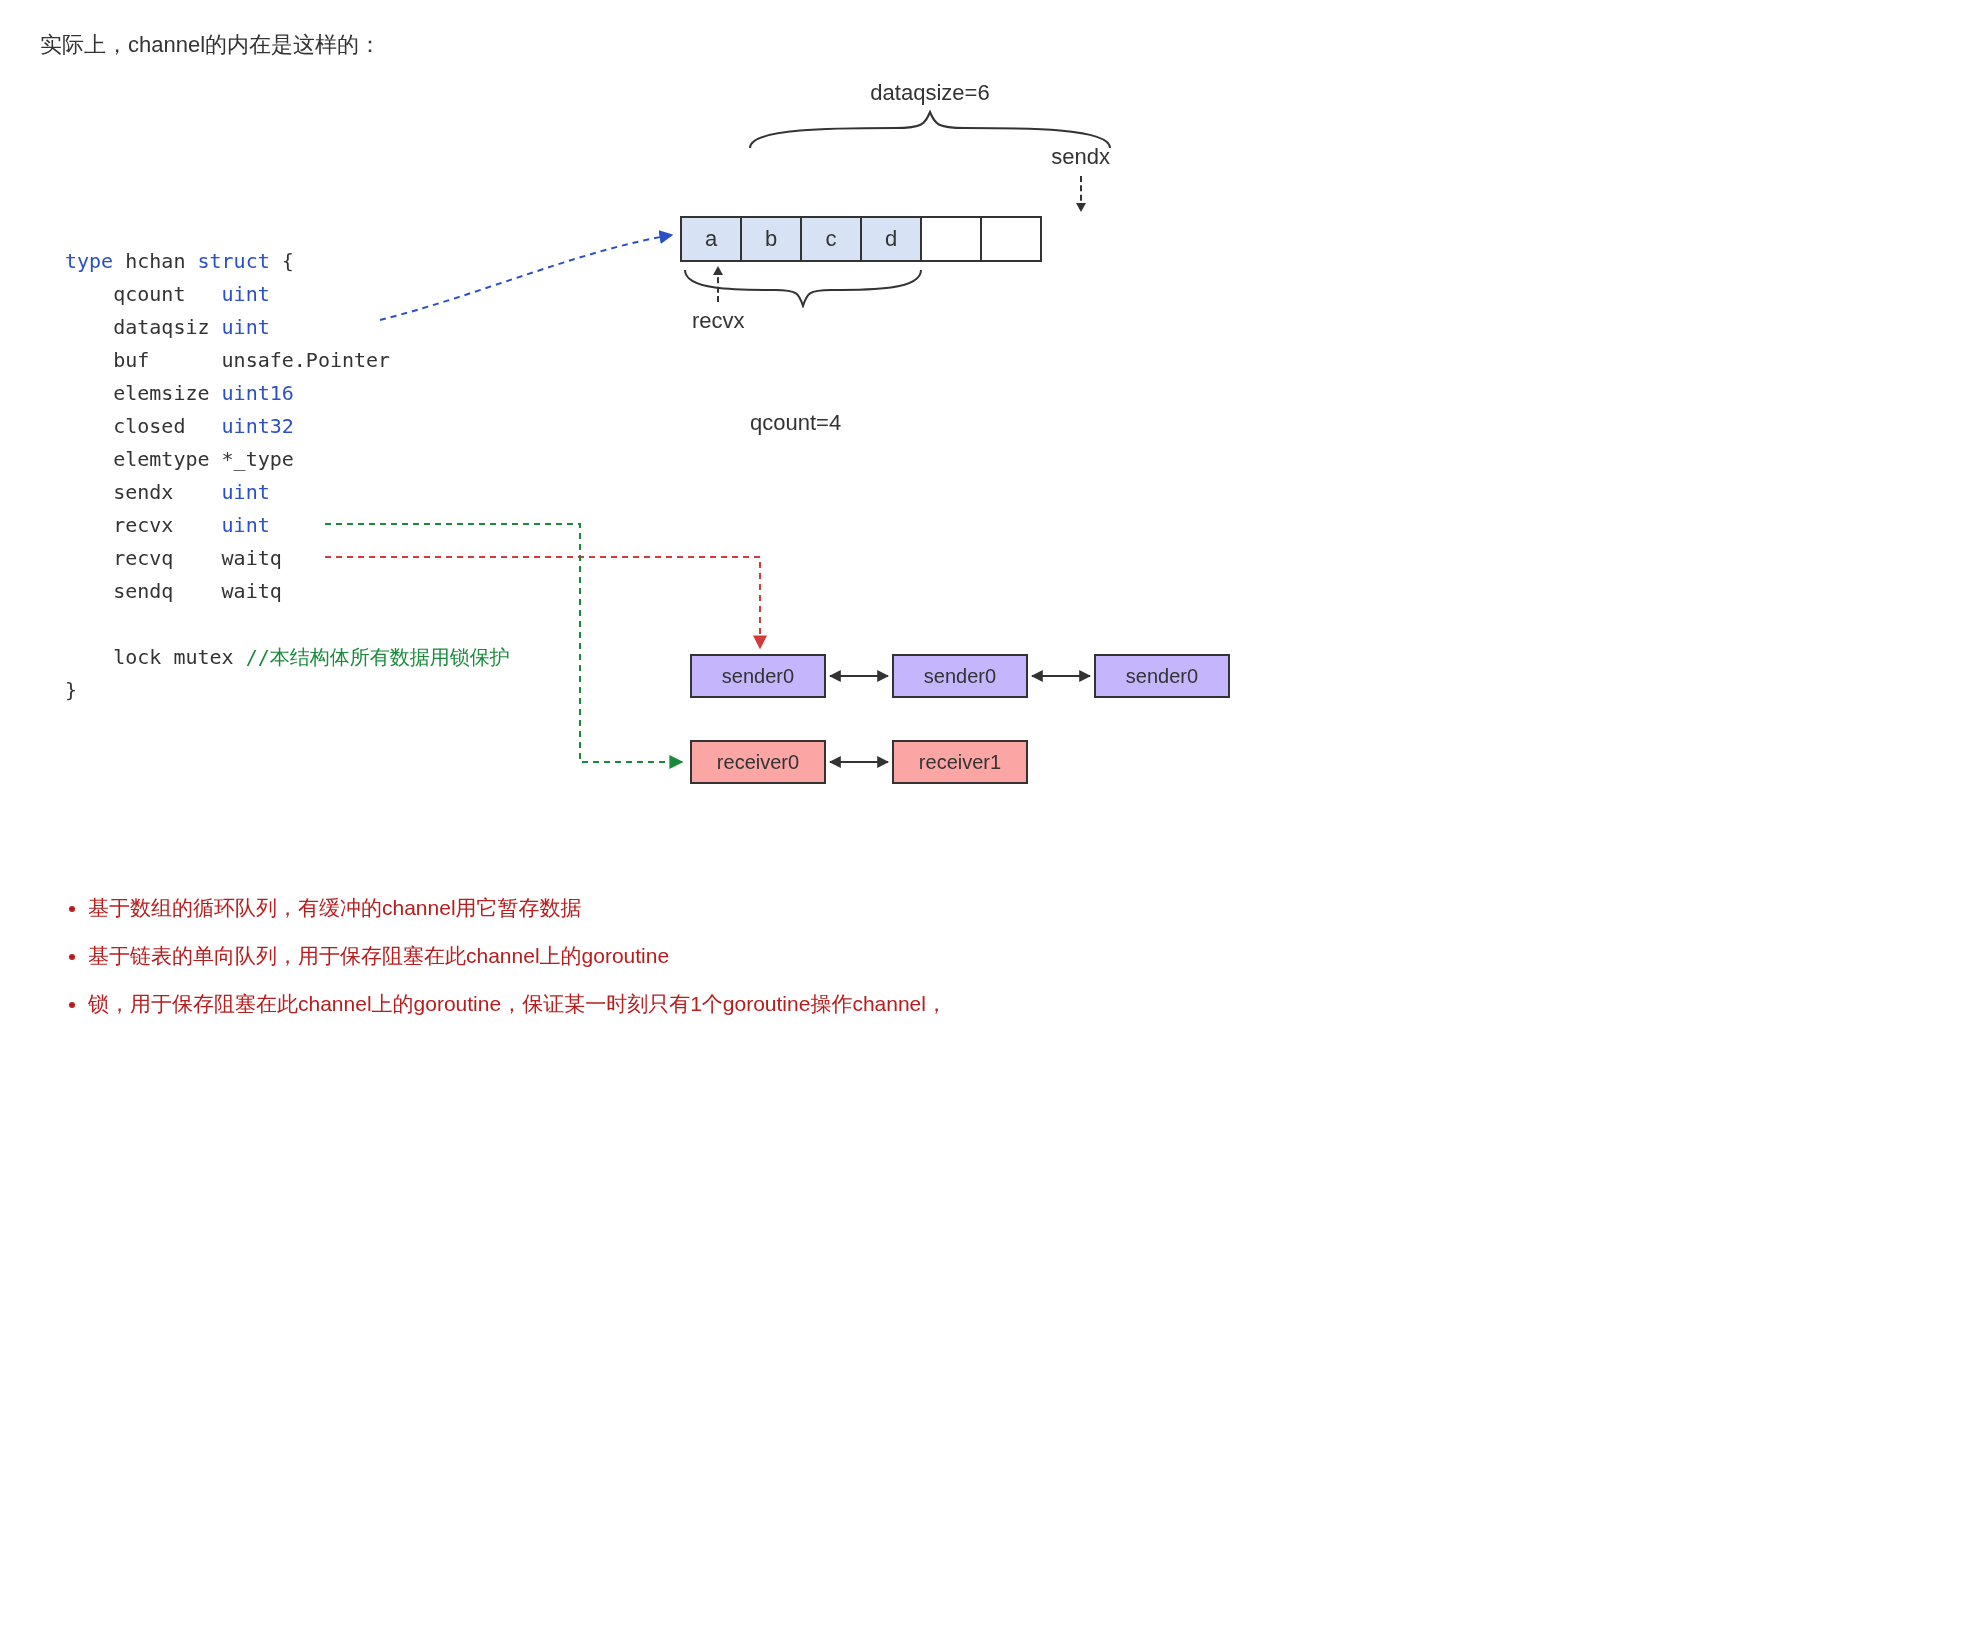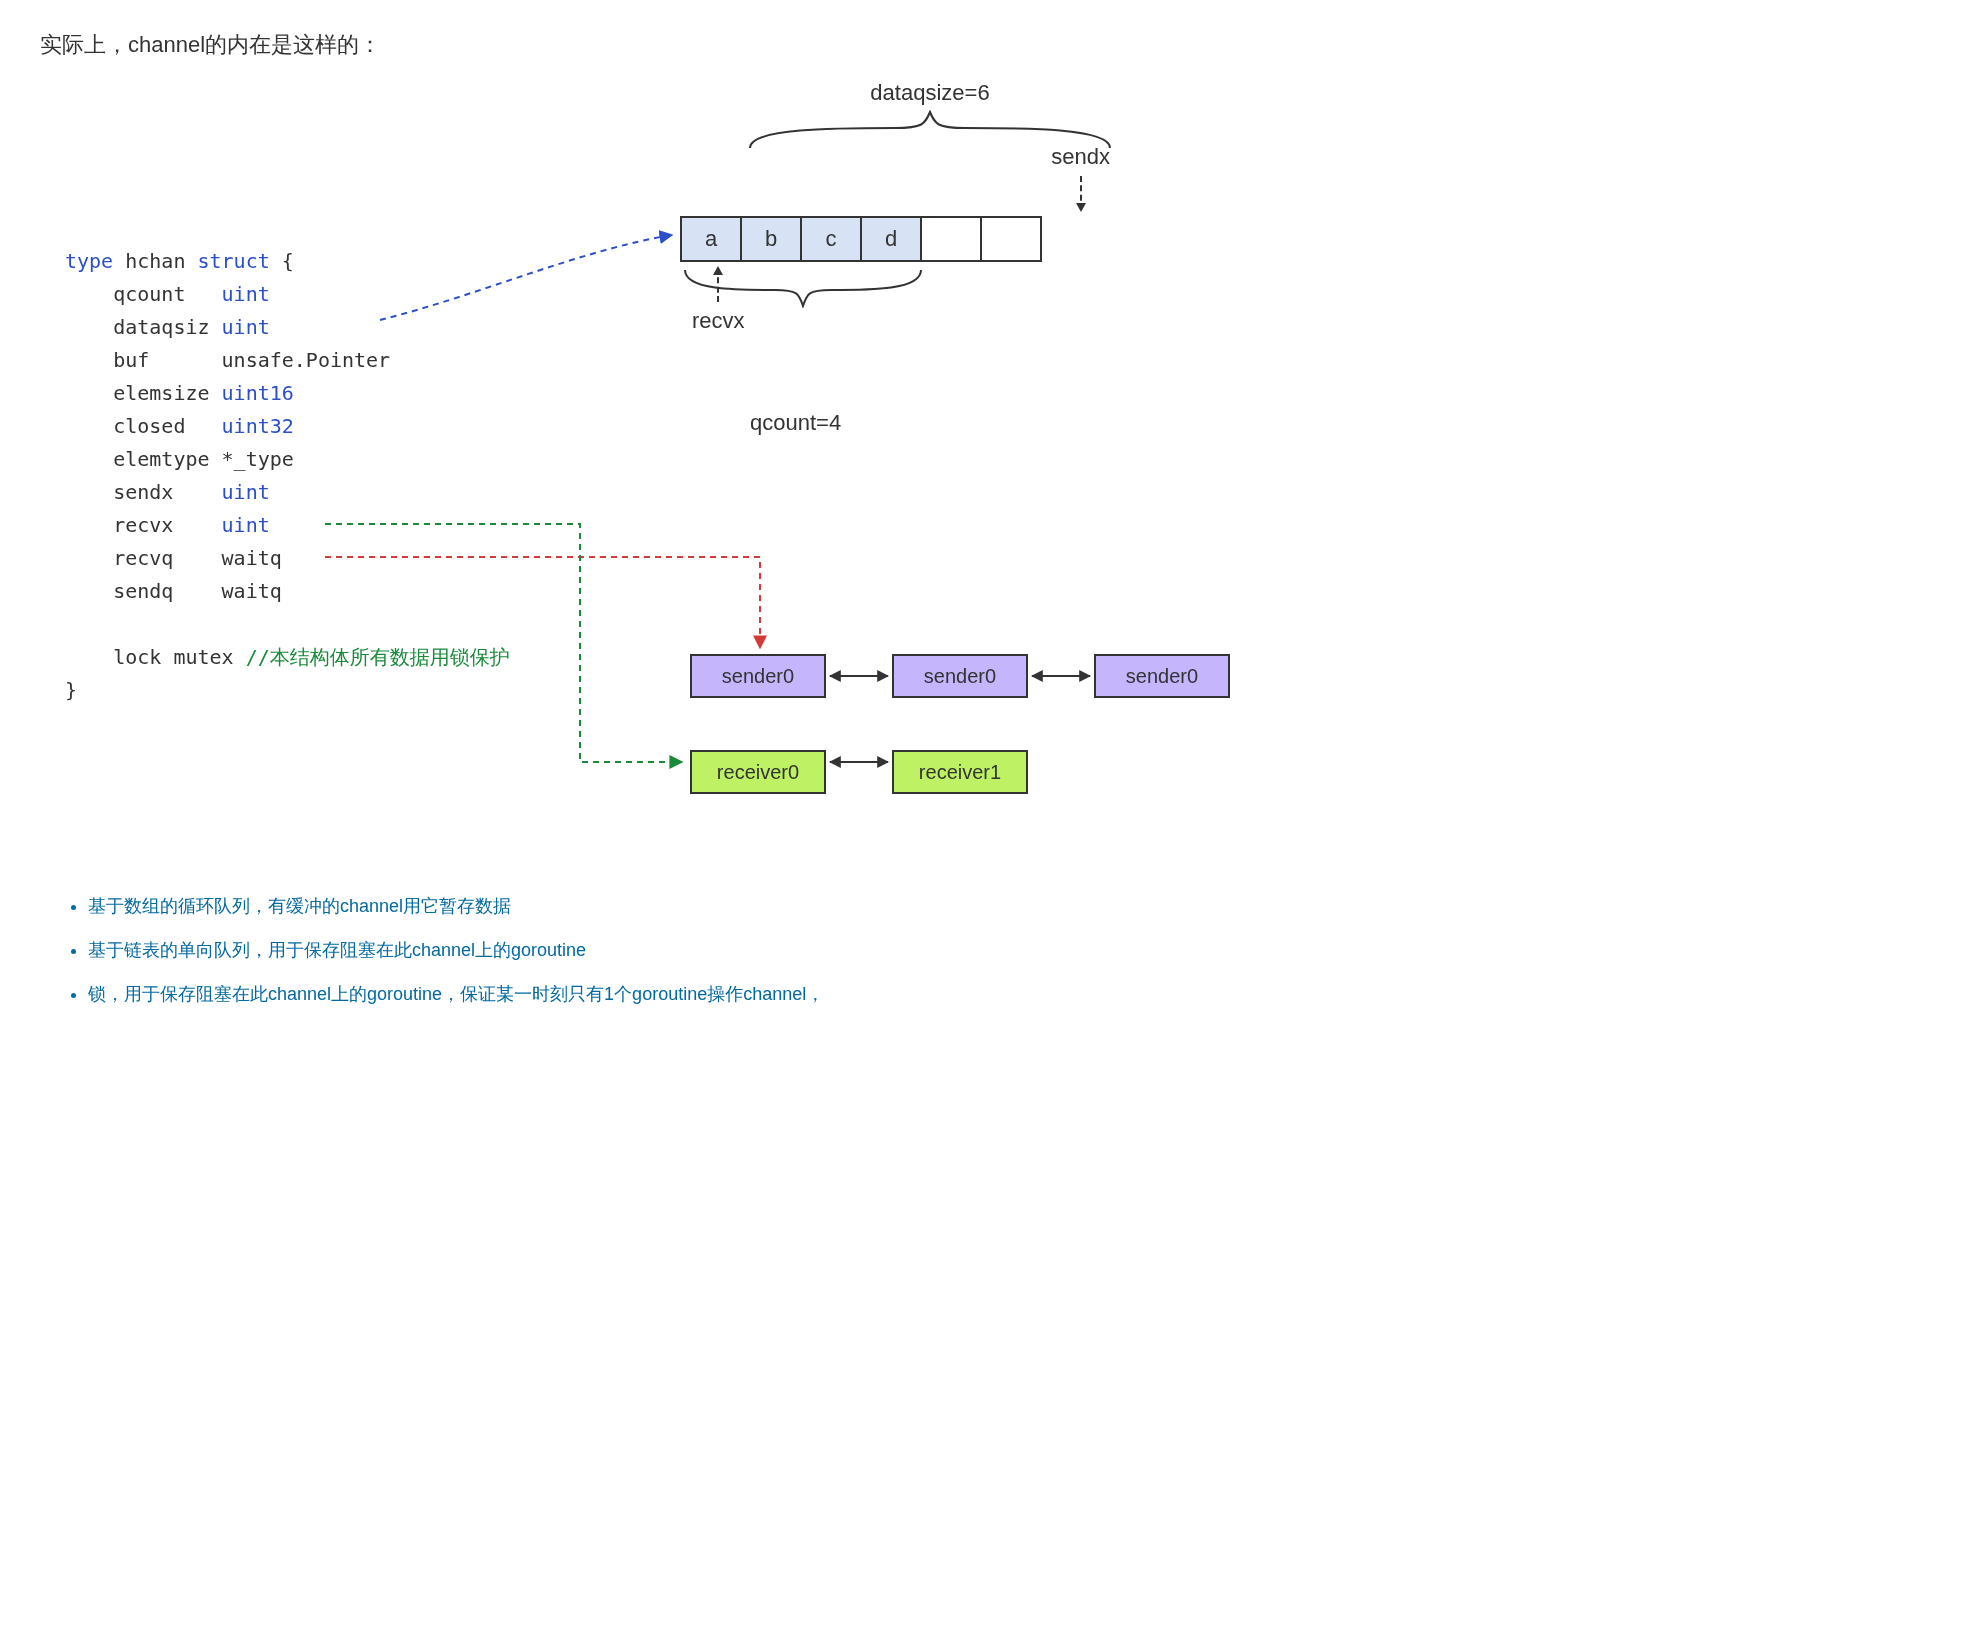--- a/index.html
+++ b/index.html
@@ -63,26 +63,26 @@
   
   svg.overlay { position:absolute; top:0; left:0; width:1180px; height:790px; pointer-events:none; }
 
   
   .box {
     position:absolute; width:136px; height:44px;
     border:2px solid #333; display:flex; align-items:center; justify-content:center;
     font-size:20px;
   }
   .box.sender { background:#c4b5fd; }
-  .box.receiver { background:#bef264;margin-top:10px; }
+  .box.receiver { background:#fca5a5; }
 
   .summary { margin-top: 30px; font-size: 22px; color:#333; }
   .summary b { font-weight:700; }
   ul.bullets { margin-top: 24px; padding-left: 48px; }
-  ul.bullets li { font-size: 18px; color:#0369a1; margin-bottom: 20px; }
+  ul.bullets li { font-size: 21px; color:#b91c1c; margin-bottom: 20px; }
 </style>
 </head>
 <body>
 
 <div class="container">
   <div class="intro">实际上，channel的内在是这样的：</div>
 
   <div class="diagram-area">
 
     <div class="code-block"><span class="kw-type">type</span><span> hchan </span><span class="kw-struct">struct</span><span> {</span>

